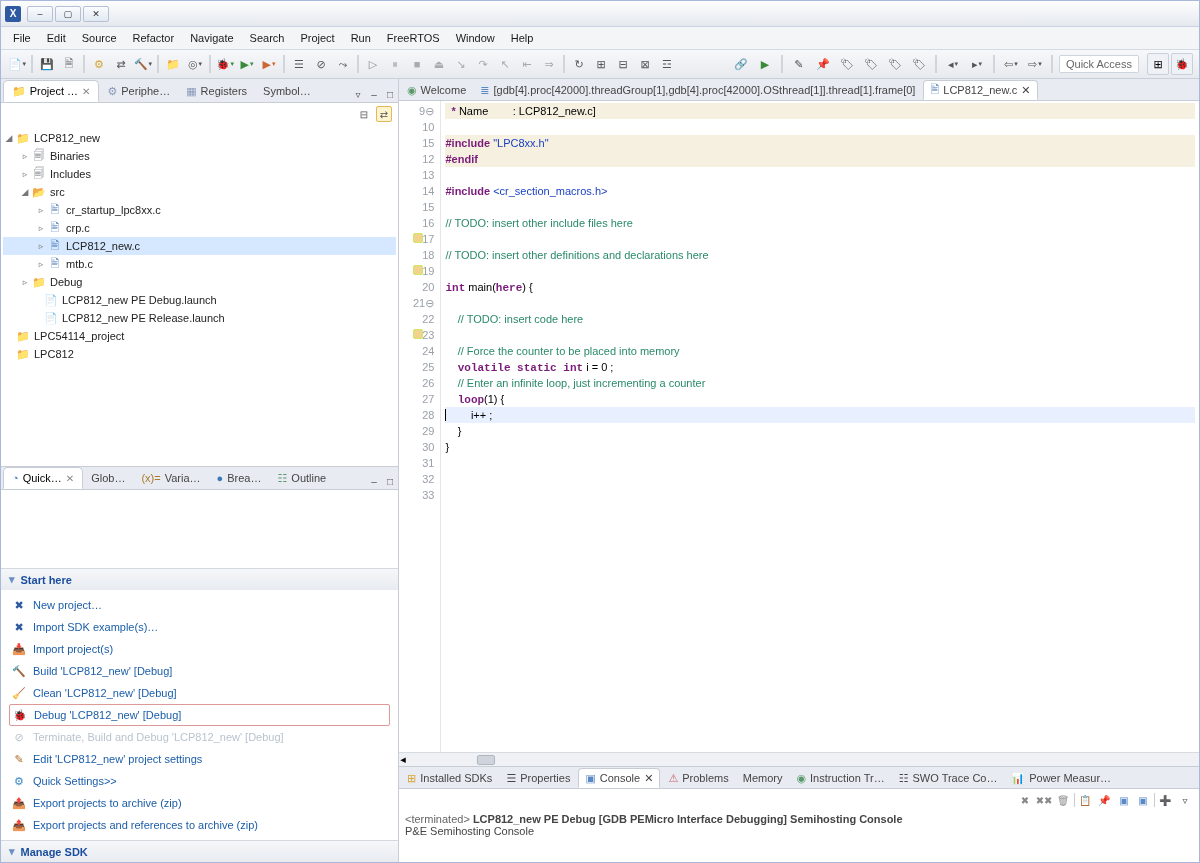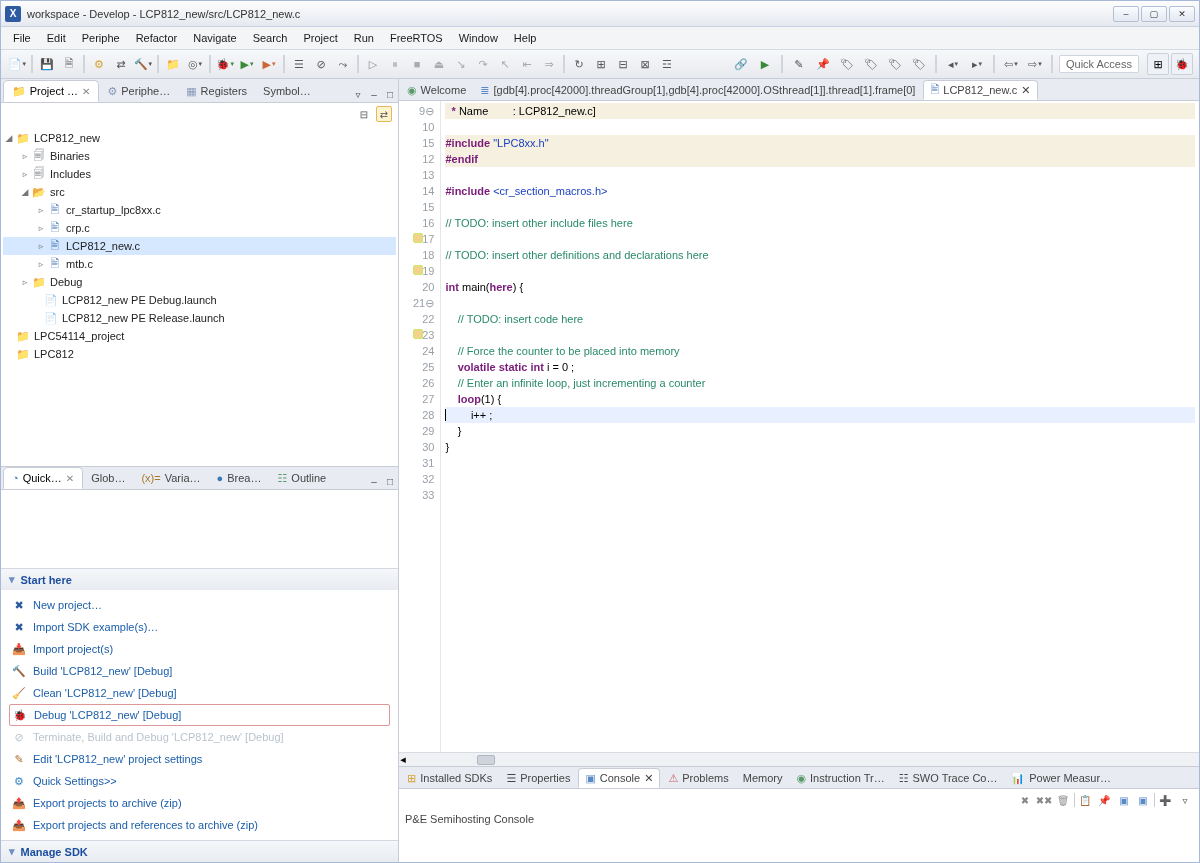--- a/index.html
+++ b/index.html
@@ -54,53 +54,52 @@
 .ed-tab { height:20px; display:flex; align-items:center; padding:0 6px; color:#444; gap:4px; border-radius:4px 4px 0 0; white-space:nowrap; font-size:10px; }
 .ed-tab.active { background:#fff; border:1px solid #c8ccd4; border-bottom:1px solid #fff; }
 .editor { flex:1; display:flex; overflow:auto; background:#fff; font-family:Consolas,monospace; font-size:12px; }
 .gutter { background:#fff; color:#9aa0a8; text-align:right; padding:2px 6px 2px 14px; border-right:1px solid #e3e6eb; }
 .gutter div { height:16px; line-height:16px; position:relative; }
 .gutter .mark { position:absolute; left:0; top:2px; width:10px; height:10px; background:#f2d38b; border:1px solid #caea66; border-radius:2px; }
 .code { padding:2px 4px; }
 .code div { height:16px; line-height:16px; white-space:pre; }
 .code .hl { background:#e8f0ff; }
 .code .gold { background:#f5f0e0; }
-.kw { color:#7a1b7a; font-weight:bold; }
+.kw { color:#7a1b7a; font-weight:bold;font-family:Liberation Mono, monospace; }
 .pp { color:#7a1b7a; font-weight:bold; }
 .str { color:#1a3fc1; }
 .inc { color:#1a3fc1; }
 .cm { color:#2a8a6a; }
 .cursor { border-left:1px solid #000; }
 .console-area { height:95px; display:flex; flex-direction:column; }
 .console-tabs { height:22px; display:flex; align-items:flex-end; background:#e8ecf2; border-bottom:1px solid #c8ccd4; gap:2px; padding-left:2px; overflow:hidden; }
 .console-toolbar { height:22px; background:#fff; display:flex; align-items:center; justify-content:flex-end; padding:0 6px; gap:3px; }
 .console-body { flex:1; background:#fff; padding:2px 6px; color:#444; font-size:11px; overflow:hidden; }
 .console-body .term { color:#666; }
 .console-body .bold { font-weight:bold; }
 .scrollbar-h { height:14px; background:#f0f1f4; border-top:1px solid #d7dbe2; display:flex; align-items:center; }
 .scrollbar-h .thumb { width:18px; height:10px; background:#cfd4dc; border:1px solid #b0b6c0; border-radius:2px; margin-left:70px; }
 </style>
 </head>
 <body>
 
 <div class="window">
   <div class="titlebar">
     <div class="app-icon">X</div>
-    <div class="title-text">workspace - Develop - LCP812_new/src/LCP812_new.c</div>
     <div class="winbtns">
       <div class="winbtn">–</div>
       <div class="winbtn">▢</div>
       <div class="winbtn">✕</div>
     </div>
   </div>
 
   <div class="menubar">
     <span>File</span>
     <span>Edit</span>
-    <span>Periphe</span>
+    <span>Source</span>
     <span>Refactor</span>
     <span>Navigate</span>
     <span>Search</span>
     <span>Project</span>
     <span>Run</span>
     <span>FreeRTOS</span>
     <span>Window</span>
     <span>Help</span>
   </div>
 
@@ -469,18 +468,19 @@
           <div style="width:1px;height:14px;background:#ccc"></div>
           <div class="mini-btn" style="color:#d7a538">📋</div>
           <div class="mini-btn" style="color:#d7a538">📌</div>
           <div class="mini-btn" style="color:#5a8ac6">▣</div>
           <div class="mini-btn" style="color:#5a8ac6">▣</div>
           <div style="width:1px;height:14px;background:#ccc"></div>
           <div class="mini-btn" style="color:#3a8a3a">➕</div>
           <div class="mini-btn">▿</div>
         </div>
         <div class="console-body">
+          <div><span class="term">&lt;terminated&gt; </span><span class="bold">LCP812_new PE Debug [GDB PEMicro Interface Debugging] Semihosting Console</span></div>
           <div>P&amp;E Semihosting Console</div>
         </div>
       </div>
     </div>
   </div>
 </div>
 
 </body></html>

